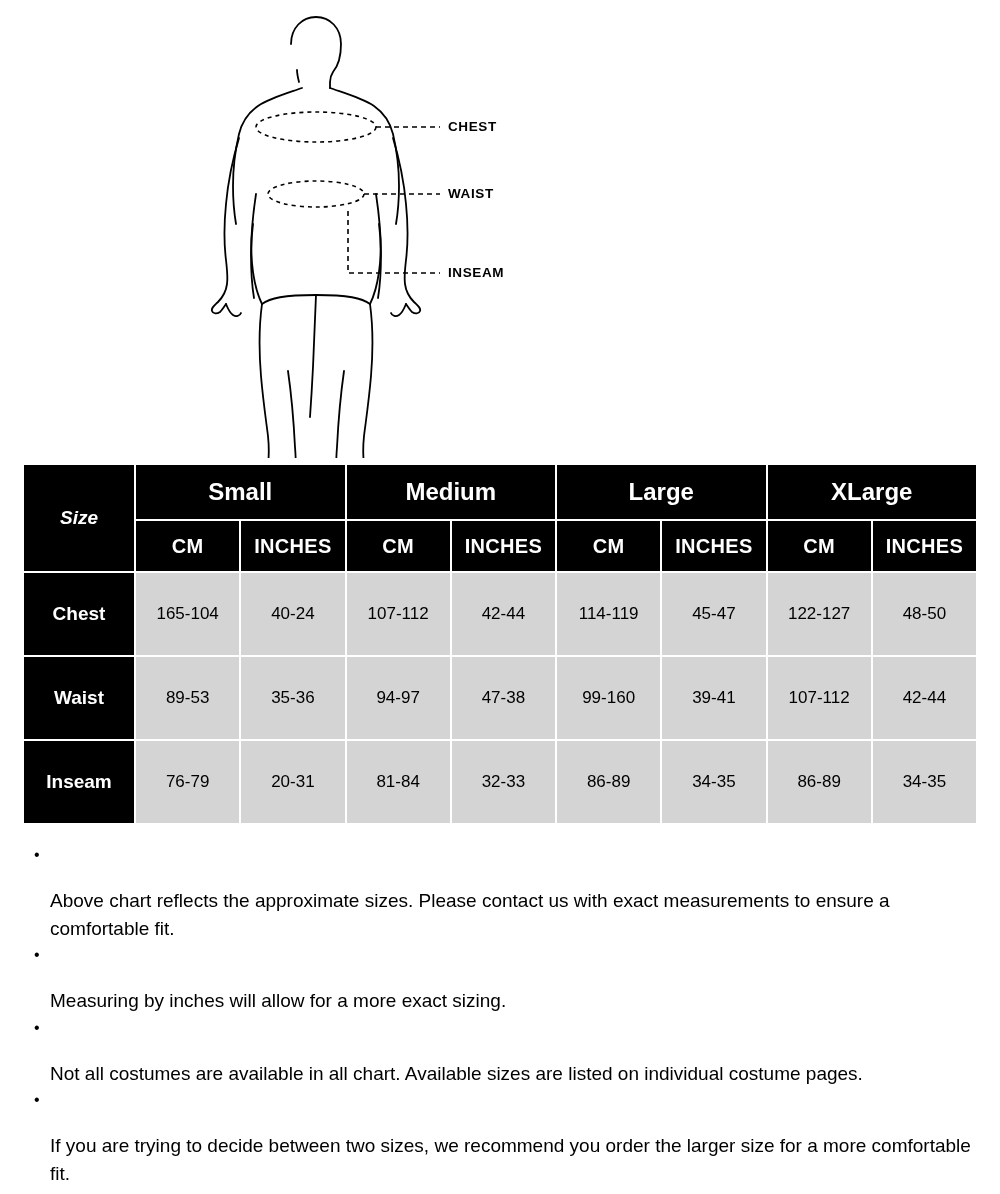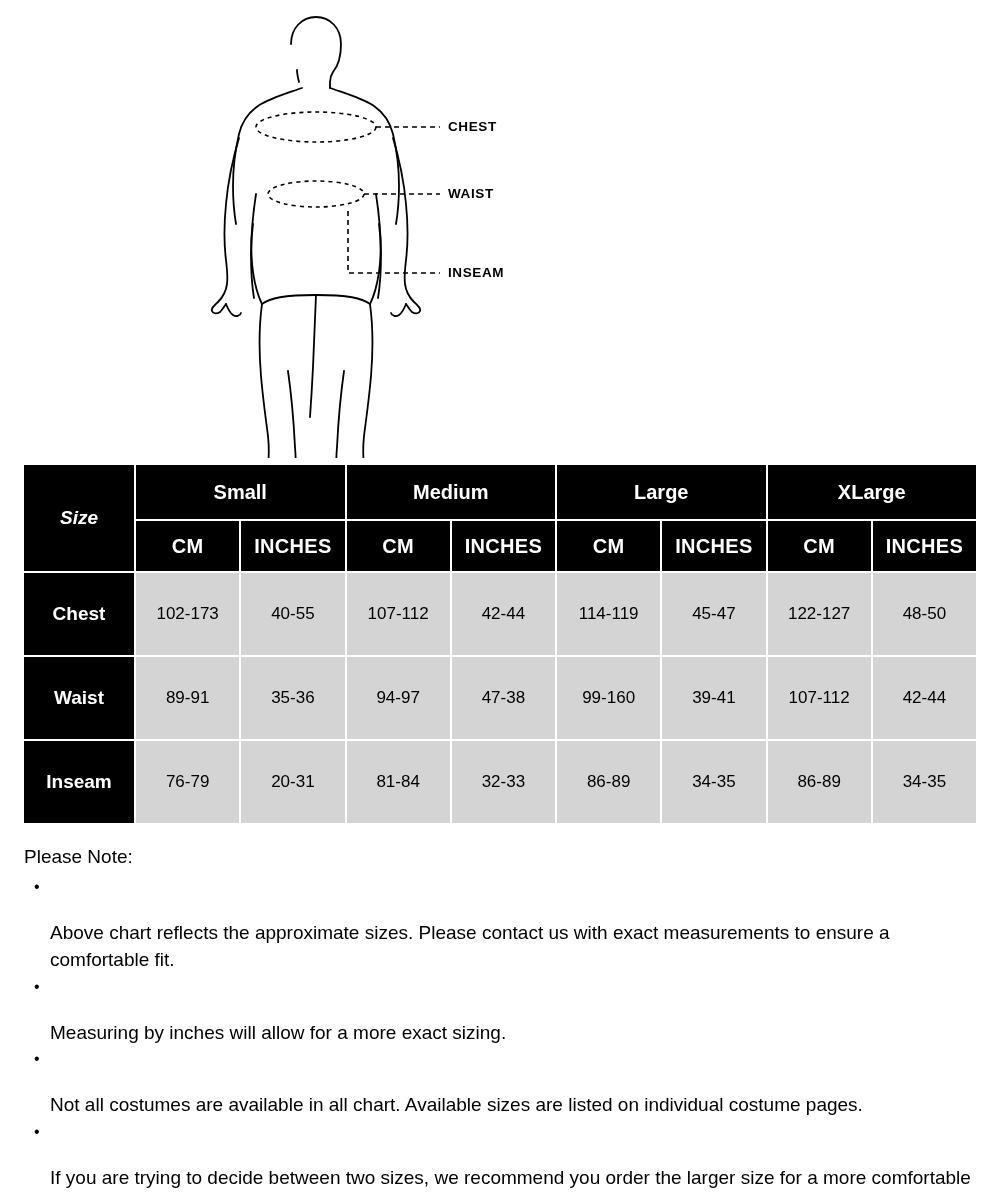--- a/index.html
+++ b/index.html
@@ -57,21 +57,21 @@
     background: #000000;
     color: #ffffff;
     font-weight: bold;
   }
   .size-corner {
     font-size: 19px;
     width: 108px;
     font-style: italic;
   }
   .grp-name {
-    font-size: 20px;
+    font-size: 24px;
     height: 52px;
   }
   .unit-cell {
     font-size: 20px;
     height: 48px;
     letter-spacing: 0.3px;
   }
   .row-label {
     background: #000000;
     color: #ffffff;
@@ -192,32 +192,32 @@
         <th class="hdr-black unit-cell">INCHES</th>
         <th class="hdr-black unit-cell">CM</th>
         <th class="hdr-black unit-cell">INCHES</th>
         <th class="hdr-black unit-cell">CM</th>
         <th class="hdr-black unit-cell">INCHES</th>
       </tr>
     </thead>
     <tbody>
       <tr>
         <td class="row-label">Chest</td>
-        <td class="data-cell">102-173</td>
-        <td class="data-cell">40-55</td>
+        <td class="data-cell">165-104</td>
+        <td class="data-cell">40-24</td>
         <td class="data-cell">107-112</td>
         <td class="data-cell">42-44</td>
         <td class="data-cell">114-119</td>
         <td class="data-cell">45-47</td>
         <td class="data-cell">122-127</td>
         <td class="data-cell">48-50</td>
       </tr>
       <tr>
         <td class="row-label">Waist</td>
-        <td class="data-cell">89-91</td>
+        <td class="data-cell">89-53</td>
         <td class="data-cell">35-36</td>
         <td class="data-cell">94-97</td>
         <td class="data-cell">47-38</td>
         <td class="data-cell">99-160</td>
         <td class="data-cell">39-41</td>
         <td class="data-cell">107-112</td>
         <td class="data-cell">42-44</td>
       </tr>
       <tr>
         <td class="row-label">Inseam</td>
@@ -227,21 +227,20 @@
         <td class="data-cell">32-33</td>
         <td class="data-cell">86-89</td>
         <td class="data-cell">34-35</td>
         <td class="data-cell">86-89</td>
         <td class="data-cell">34-35</td>
       </tr>
     </tbody>
   </table>
 
   <div class="notes">
-    <div class="notes-title">Please Note:</div>
 
     <div class="note-item">
       <span class="note-bullet">•</span>
       <span class="note-text">Above chart reflects the approximate sizes. Please contact us with exact measurements to ensure a comfortable fit.</span>
     </div>
     <div class="note-item">
       <span class="note-bullet">•</span>
       <span class="note-text">Measuring by inches will allow for a more exact sizing.</span>
     </div>
     <div class="note-item">

